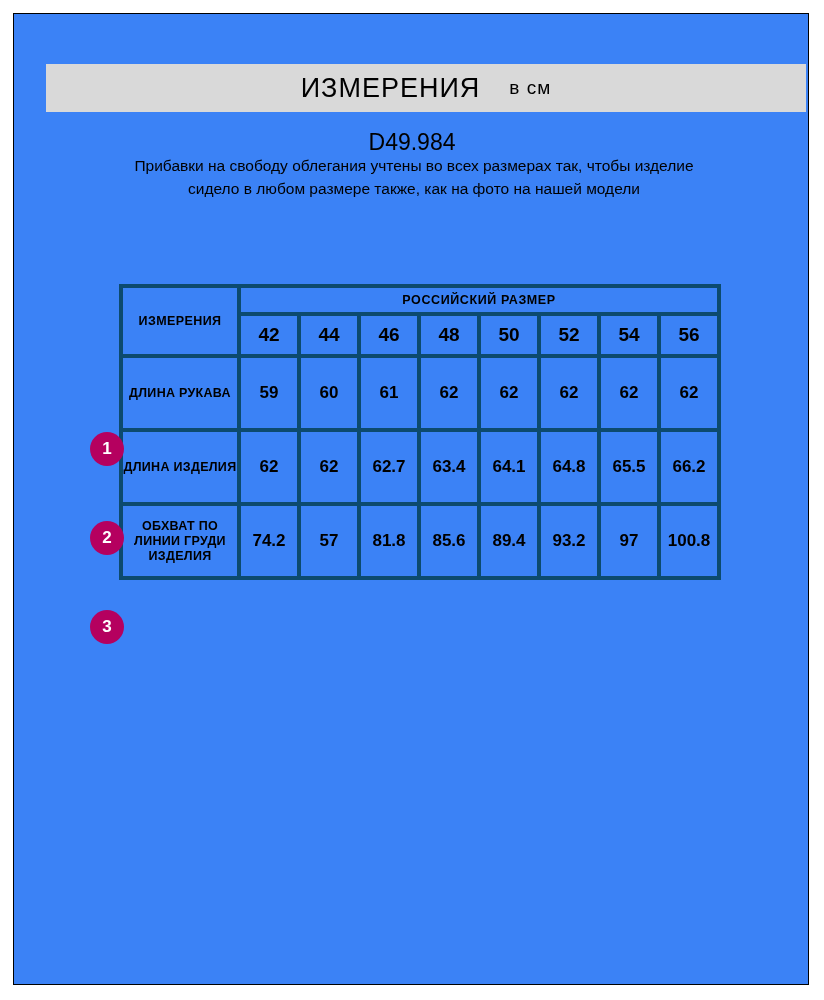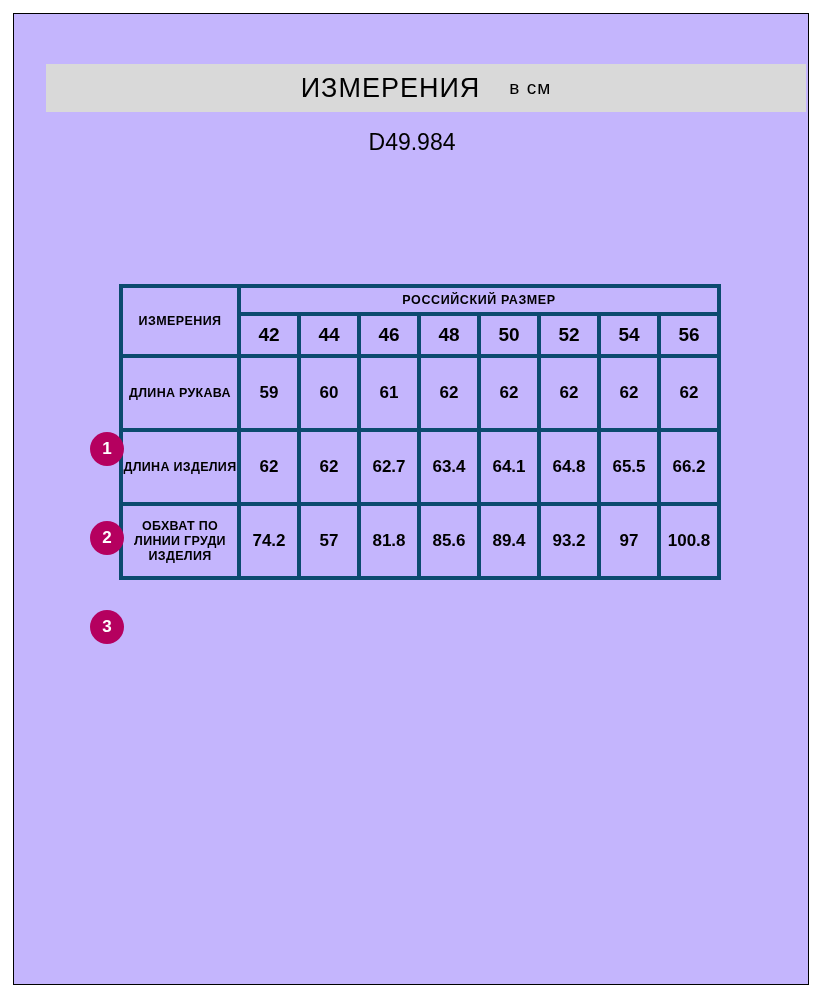--- a/index.html
+++ b/index.html
@@ -16,21 +16,21 @@
     overflow: hidden;
   }
   .page-frame {
     position: absolute;
     left: 13px;
     top: 13px;
     width: 796px;
     height: 972px;
     border: 1px solid #000000;
     box-sizing: border-box;
-    background: #c4b5fd;
+    background: #3b82f6;
   }
   .header-band {
     position: absolute;
     left: 32px;
     top: 50px;
     width: 760px;
     height: 48px;
     background: #d9d9d9;
     display: flex;
     align-items: center;
@@ -143,20 +143,21 @@
 
 <div class="page-frame">
 
   <div class="header-band">
     <span class="header-word-1">ИЗМЕРЕНИЯ</span>
     <span class="header-word-3">в см</span>
   </div>
 
   <div class="code-line">D49.984</div>
 
+  <div class="intro-note">Прибавки на свободу облегания учтены во всех размерах так, чтобы изделие сидело в любом размере также, как на фото на нашей модели</div>
 
   <div class="table-wrap">
     <table class="size-table">
       <colgroup>
         <col class="col-label">
         <col class="col-size">
           <col class="col-size">
           <col class="col-size">
           <col class="col-size">
         <col class="col-size">

